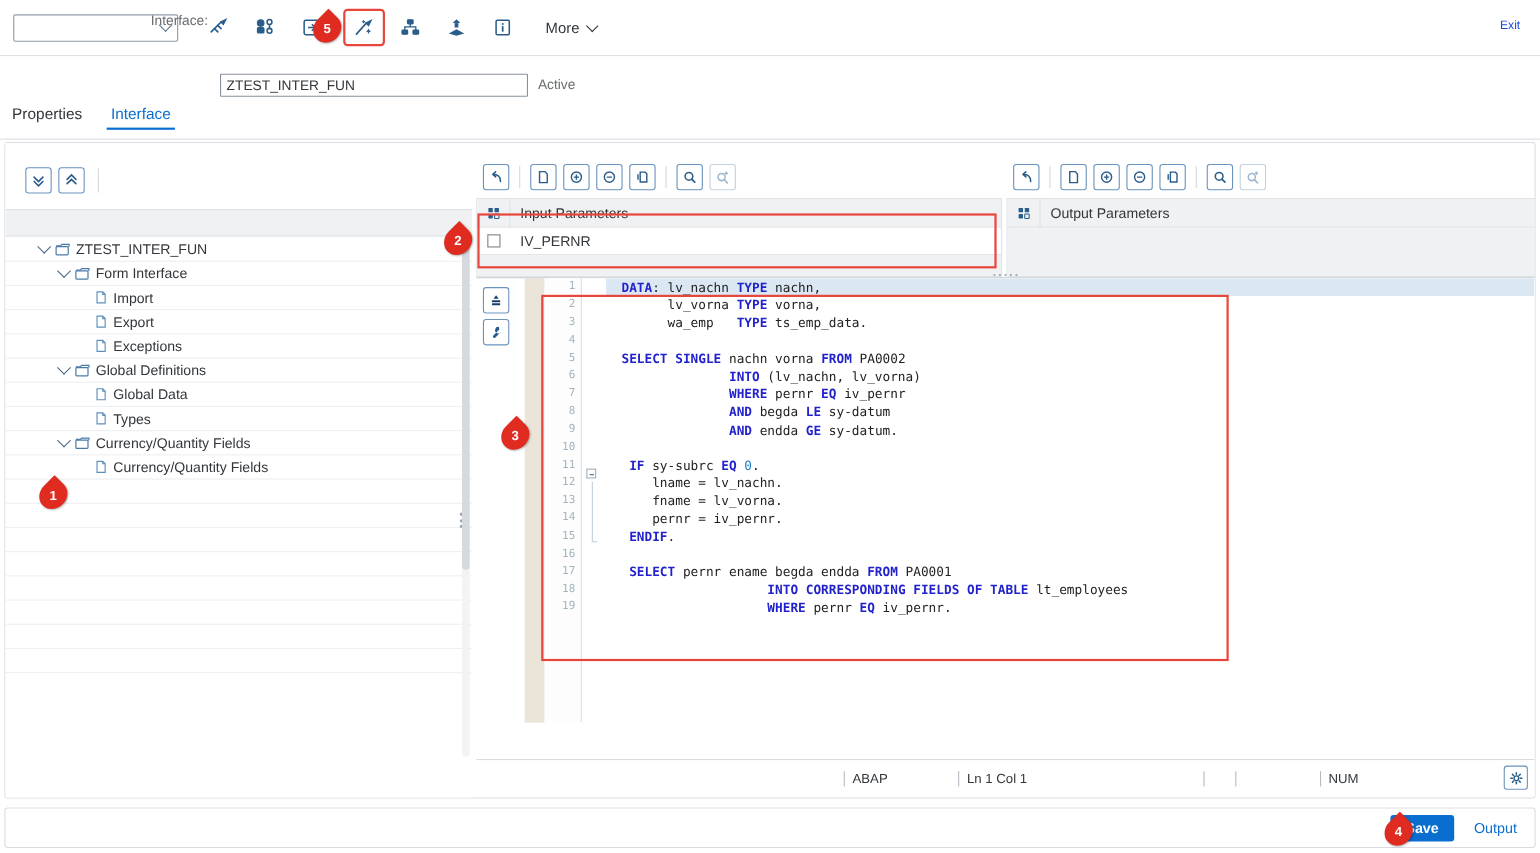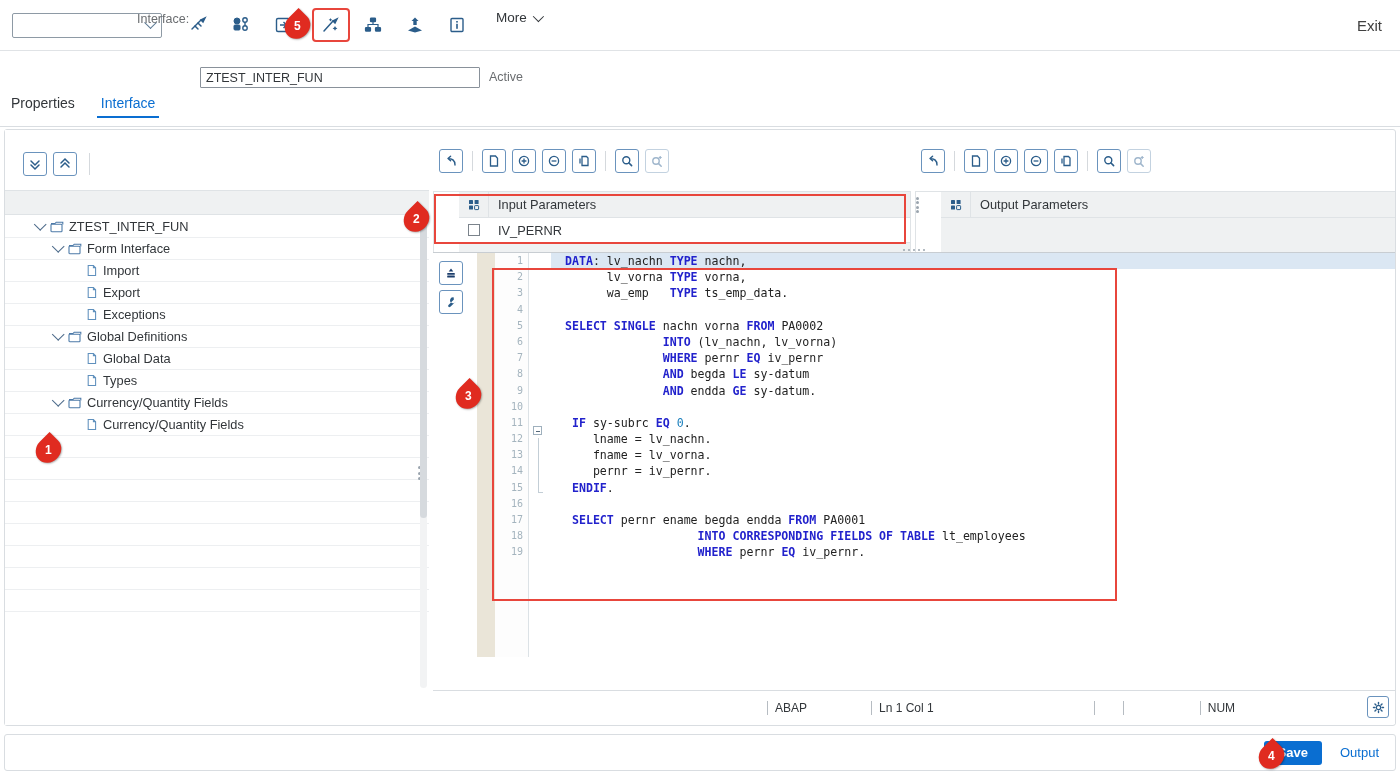--- a/index.html
+++ b/index.html
@@ -24,35 +24,35 @@
   .tb-select {
     margin-left: 12px; width: 150px; height: 25px;
     border: 1px solid #8e9aa5; border-radius: 2px; background: #fff;
     display: flex; align-items: center; justify-content: flex-end;
     padding-right: 6px; cursor: pointer;
   }
   .chev-dn {
     width: 9px; height: 9px; border-right: 1.4px solid #5d7a94;
     border-bottom: 1.4px solid #5d7a94; transform: rotate(45deg) translate(-2px,-2px);
   }
-  .tb-icons { display: flex; align-items: flex-start; gap: 0px; margin-left: 20px; }
+  .tb-icons { display: flex; align-items: center; gap: 0px; margin-left: 20px; }
   .tb-btn {
     width: 34px; height: 30px; display: flex; align-items: center; justify-content: center;
     cursor: pointer; position: relative; margin-right: 8px;
   }
   .tb-btn.highlight { outline: 2px solid #e8463c; border-radius: 2px; margin-left: 6px;}
   .tb-more {
     display: flex; align-items: center; gap: 6px; margin-left: 14px;
     color: #32363a; font-size: 13.5px; cursor: pointer;
   }
   .tb-more .chev { width: 8px; height: 8px; border-right: 1.5px solid #32363a;
     border-bottom: 1.5px solid #32363a; transform: rotate(45deg) translateY(-2px); }
   .tb-exit {
     position: absolute; right: 18px; top: 17px;
-    color: #404040; font-size: 15px; cursor: pointer;
+    color: #1d4ed8; font-size: 11px; cursor: pointer;
   }
   .iface-label {
     position: absolute; left: 137px; top: 12px;
     color: #6a6d70; font-size: 12.5px;
   }
   .iface-input {
     position: absolute; left: 200px; top: 67px; width: 280px; height: 21px;
     border: 1px solid #89919a; background: #fff; border-radius: 1px;
     font-family: "Liberation Sans", sans-serif; font-size: 12.5px;
     color: #32363a; padding: 0 5px; line-height: 19px;
@@ -134,21 +134,21 @@
     background: #d6dade; border-radius: 4px; display: block;
   }
 
   
   .params { position: absolute; left: 428px; top: 14px; width: 962px; }
   .ppanel { position: absolute; top: 0; }
   .ppanel.in { left: 0; width: 478px; }
   .ppanel.out { left: 482px; width: 480px; }
   .p-toolbar { height: 34px; display: flex; align-items: center; gap: 6px; padding-left: 6px; }
   .p-sep { width: 1px; height: 20px; background: #d5d9dd; margin: 0 3px; }
-  .p-grid { margin-top: 13px; border: 1px solid #dfe3e6; border-bottom: none; padding-left: 25px; }
+  .p-grid { margin-top: 2px; border: 1px solid #dfe3e6; border-bottom: none; }
   .p-hrow {
     height: 26px; display: flex; align-items: center;
     background: #eff1f2; border-bottom: 1px solid #dfe3e6;
   }
   .p-hico { width: 30px; display: flex; align-items: center; justify-content: center;
             border-right: 1px solid #dfe3e6; height: 26px; }
   .p-htxt { padding-left: 9px; font-size: 12.8px; color: #32363a; }
   .p-drow { height: 25px; display: flex; align-items: center; background: #fff;
             border-bottom: 1px solid #dfe3e6; }
   .p-dchk { width: 30px; display: flex; align-items: center; justify-content: center; }

